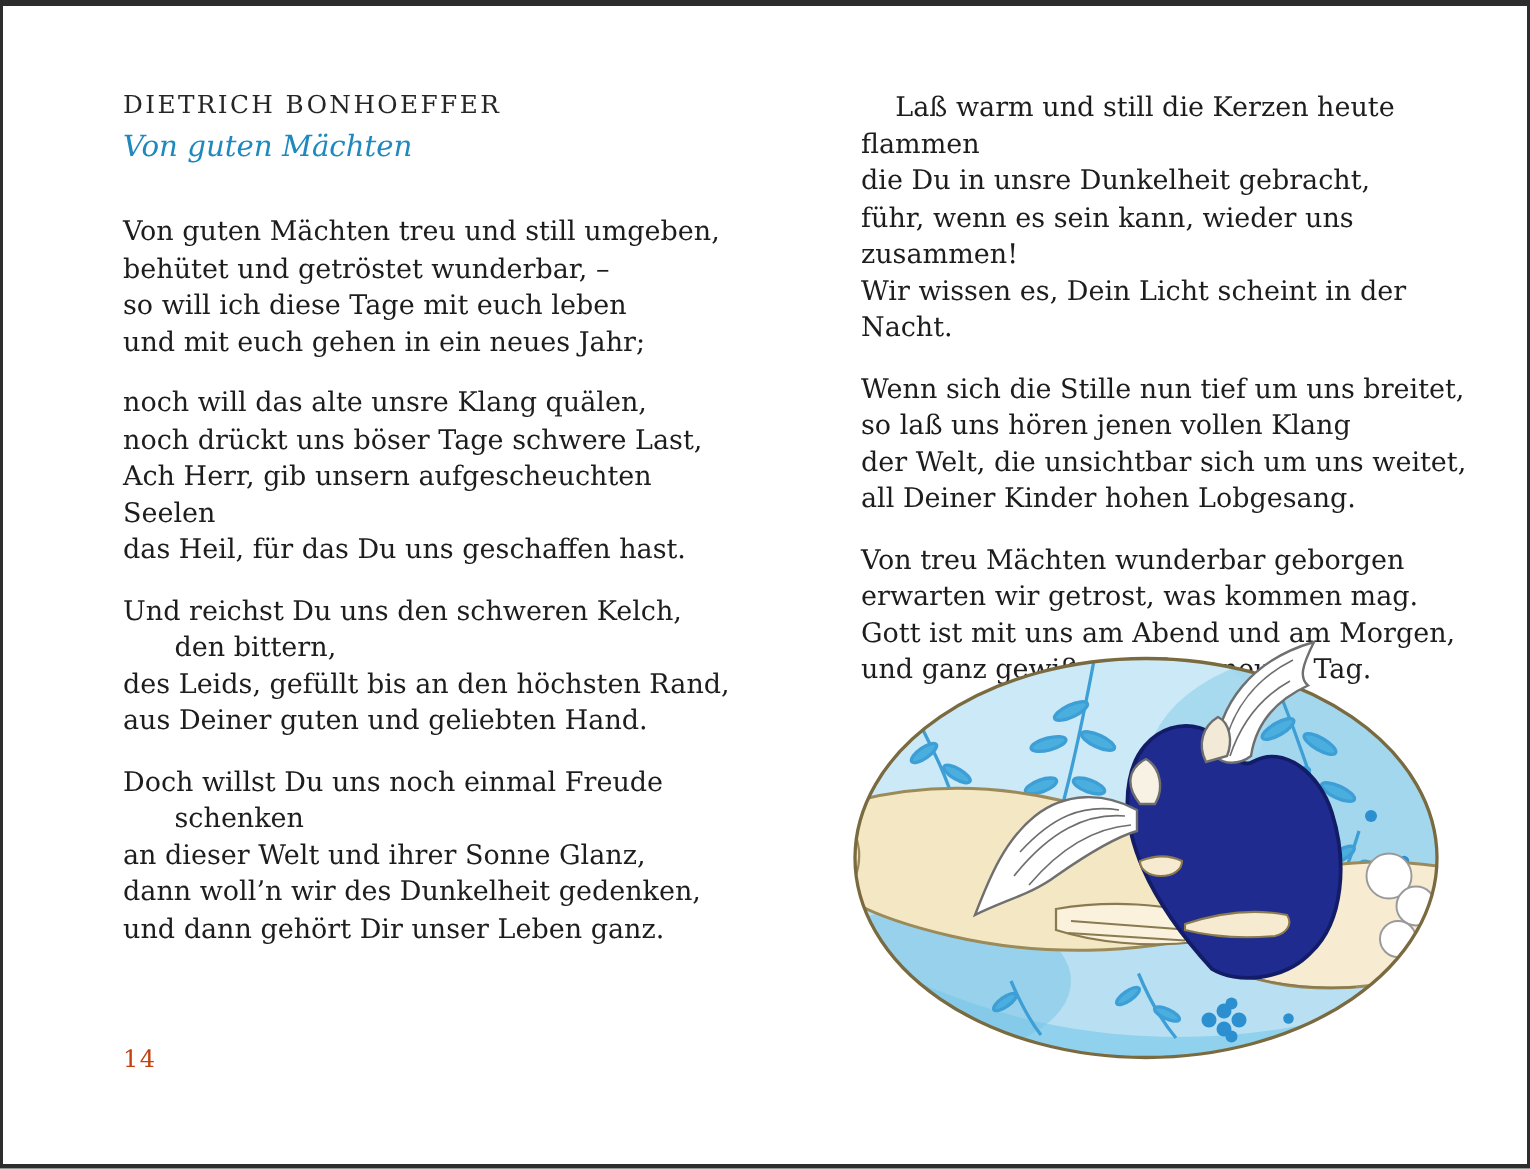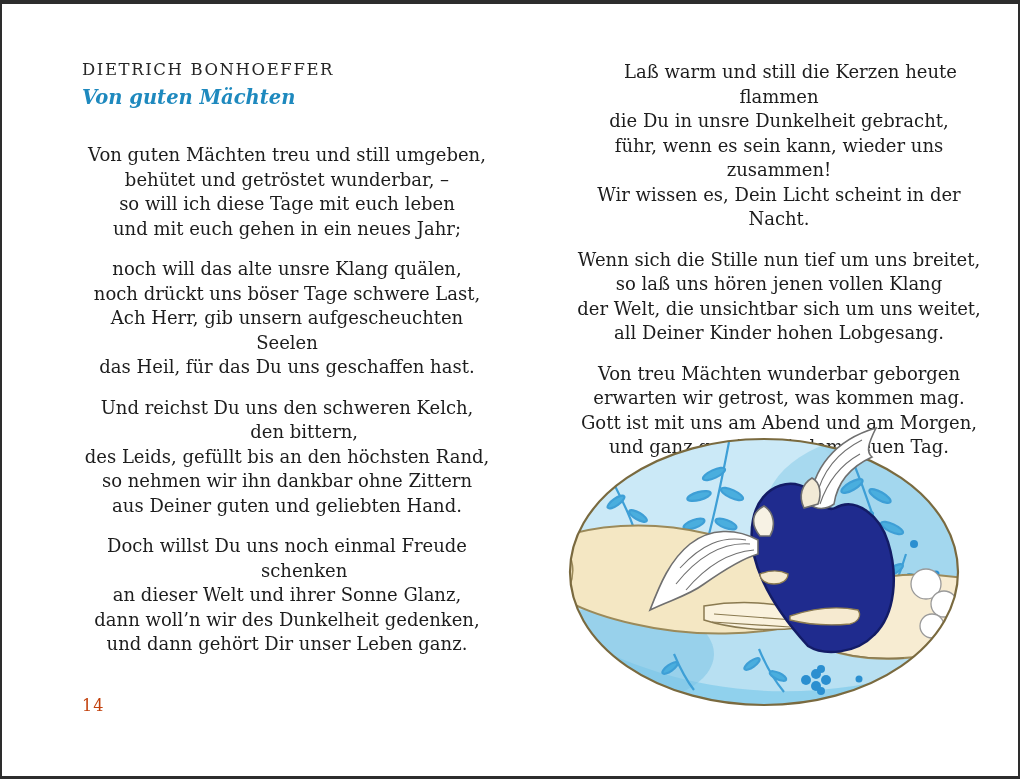--- a/index.html
+++ b/index.html
@@ -28,23 +28,23 @@
     letter-spacing: 1.6px;
     color: #262626;
     margin: 0 0 7px 0;
     font-weight: normal;
   }
   .poem-title {
     font-size: 19.5px;
     font-style: italic;
     color: #1e89be;
     margin: 0 0 34px 0;
-    font-weight: bold;
-  }
-  .stanza { margin: 0 0 16px 0; text-align: center; }
+    font-weight: normal;
+  }
+  .stanza { margin: 0 0 16px 0; }
   .poem-line {
     font-size: 18px;
     line-height: 24.5px;
     white-space: pre-wrap;
     color: #1d1d1d;
   }
   .page-number {
     position: absolute;
     left: 80px; top: 692px;
     font-size: 16px;
@@ -74,21 +74,20 @@
         <div class="stanza">
           <div class="poem-line">noch will das alte unsre Klang quälen,</div>
           <div class="poem-line">noch drückt uns böser Tage schwere Last,</div>
           <div class="poem-line">Ach Herr, gib unsern aufgescheuchten Seelen</div>
           <div class="poem-line">das Heil, für das Du uns geschaffen hast.</div>
         </div>
         <div class="stanza">
           <div class="poem-line">Und reichst Du uns den schweren Kelch,</div>
           <div class="poem-line">      den bittern,</div>
           <div class="poem-line">des Leids, gefüllt bis an den höchsten Rand,</div>
-          <div class="poem-line">so nehmen wir ihn dankbar ohne Zittern</div>
           <div class="poem-line">aus Deiner guten und geliebten Hand.</div>
         </div>
         <div class="stanza">
           <div class="poem-line">Doch willst Du uns noch einmal Freude</div>
           <div class="poem-line">      schenken</div>
           <div class="poem-line">an dieser Welt und ihrer Sonne Glanz,</div>
           <div class="poem-line">dann woll’n wir des Dunkelheit gedenken,</div>
           <div class="poem-line">und dann gehört Dir unser Leben ganz.</div>
         </div>
       </div>

